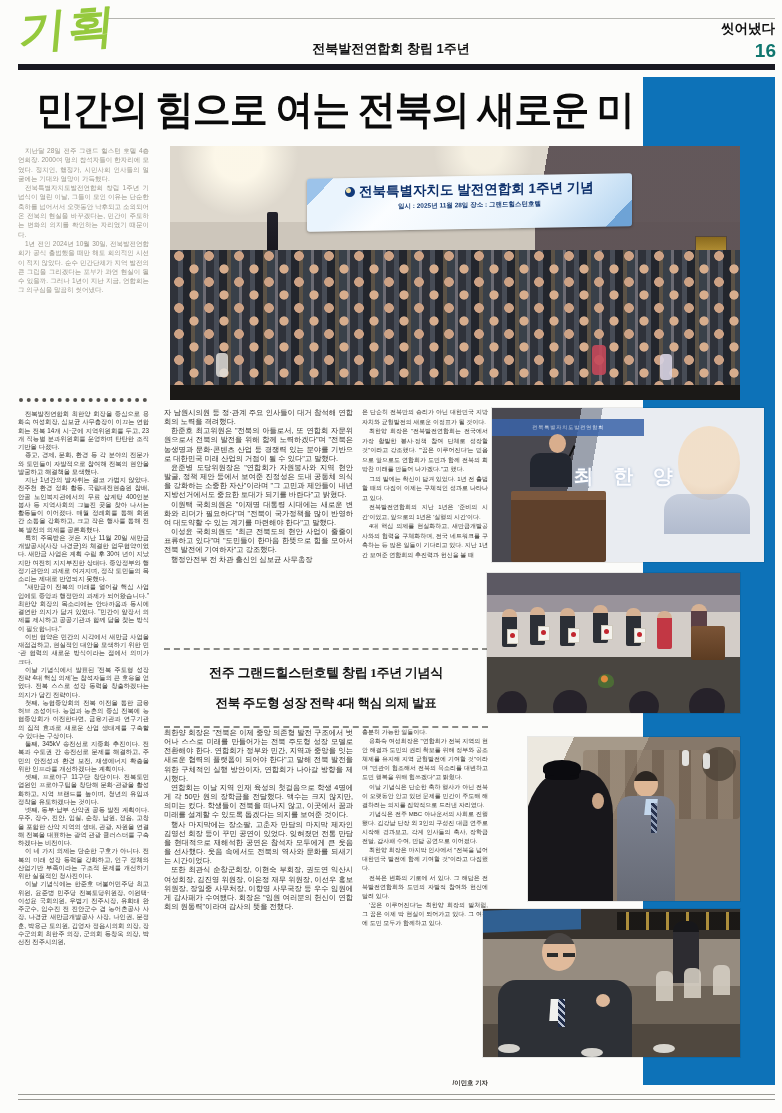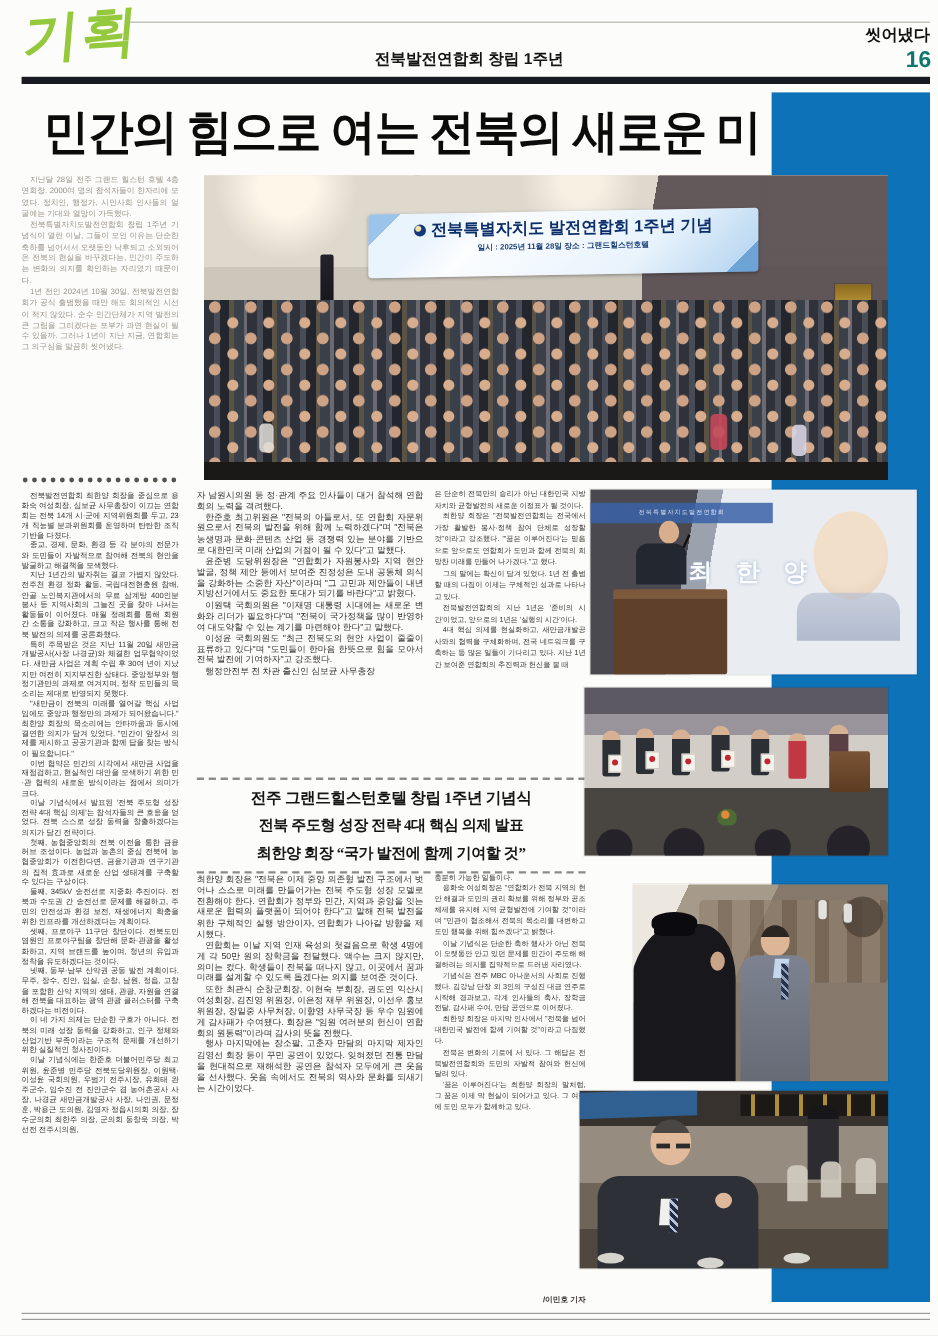--- a/index.html
+++ b/index.html
@@ -201,28 +201,27 @@
       <p>은 단순히 전북만의 승리가 아닌 대한민국 지방자치와 균형발전의 새로운 이정표가 될 것이다.</p>
       <p>최한양 회장은 "전북발전연합회는 전국에서 가장 활발한 봉사·정책 참여 단체로 성장할 것"이라고 강조했다. "'꿈은 이루어진다'는 믿음으로 앞으로도 연합회가 도민과 함께 전북의 희망찬 미래를 만들어 나가겠다."고 했다.</p>
       <p>그의 말에는 확신이 담겨 있었다. 1년 전 출범할 때의 다짐이 이제는 구체적인 성과로 나타나고 있다.</p>
       <p>전북발전연합회의 지난 1년은 '준비의 시간'이었고, 앞으로의 1년은 '실행의 시간'이다.</p>
       <p>4대 핵심 의제를 현실화하고, 새만금개발공사와의 협력을 구체화하며, 전국 네트워크를 구축하는 등 많은 일들이 기다리고 있다. 지난 1년간 보여준 연합회의 추진력과 헌신을 볼 때</p>
     </div>
 
   <div class="abs quote">
     <div class="q1">전주 그랜드힐스턴호텔 창립 1주년 기념식</div>
     <div class="q2">전북 주도형 성장 전략 4대 핵심 의제 발표</div>
-    <div class="q3">최한양 회장 “국가 발전에 함께 기여할 것”</div>
   </div>
 
   <div class="col colA-low cont">
       <p>최한양 회장은 "전북은 이제 중앙 의존형 발전 구조에서 벗어나 스스로 미래를 만들어가는 전북 주도형 성장 모델로 전환해야 한다. 연합회가 정부와 민간, 지역과 중앙을 잇는 새로운 협력의 플랫폼이 되어야 한다"고 말해 전북 발전을 위한 구체적인 실행 방안이자, 연합회가 나아갈 방향을 제시했다.</p>
       <p>연합회는 이날 지역 인재 육성의 첫걸음으로 학생 4명에게 각 50만 원의 장학금을 전달했다. 액수는 크지 않지만, 의미는 컸다. 학생들이 전북을 떠나지 않고, 이곳에서 꿈과 미래를 설계할 수 있도록 돕겠다는 의지를 보여준 것이다.</p>
+      <p>행사 마지막에는 장소팔, 고춘자 만담의 마지막 제자인 김영선 회장 등이 꾸민 공연이 있었다. 잊혀졌던 전통 만담을 현대적으로 재해석한 공연은 참석자 모두에게 큰 웃음을 선사했다. 웃음 속에서도 전북의 역사와 문화를 되새기는 시간이었다.</p>
       <p>또한 최관식 순창군회장, 이현숙 부회장, 권도연 익산시 여성회장, 김진영 위원장, 이은정 재무 위원장, 이선우 홍보위원장, 장일중 사무처장, 이향영 사무국장 등 우수 임원에게 감사패가 수여됐다. 회장은 "임원 여러분의 헌신이 연합회의 원동력"이라며 감사의 뜻을 전했다.</p>
-      <p>행사 마지막에는 장소팔, 고춘자 만담의 마지막 제자인 김영선 회장 등이 꾸민 공연이 있었다. 잊혀졌던 전통 만담을 현대적으로 재해석한 공연은 참석자 모두에게 큰 웃음을 선사했다. 웃음 속에서도 전북의 역사와 문화를 되새기는 시간이었다.</p>
     </div>
   <div class="col colB-low cont">
       <p>충분히 가능한 일들이다.</p>
       <p>용화숙 여성회장은 "연합회가 전북 지역의 현안 해결과 도민의 권리 확보를 위해 정부와 공조체제를 유지해 지역 균형발전에 기여할 것"이라며 "민관이 협조해서 전북의 목소리를 대변하고 도민 행복을 위해 힘쓰겠다"고 밝혔다.</p>
       <p>이날 기념식은 단순한 축하 행사가 아닌 전북이 오랫동안 안고 있던 문제를 민간이 주도해 해결하려는 의지를 집약적으로 드러낸 자리였다.</p>
       <p>기념식은 전주 MBC 아나운서의 사회로 진행됐다. 김강남 단장 외 3인의 구성진 대금 연주로 시작해 경과보고, 각계 인사들의 축사, 장학금 전달, 감사패 수여, 만담 공연으로 이어졌다.</p>
       <p>최한양 회장은 마지막 인사에서 "전북을 넘어 대한민국 발전에 함께 기여할 것"이라고 다짐했다.</p>
       <p>전북은 변화의 기로에 서 있다. 그 해답은 전북발전연합회와 도민의 자발적 참여와 헌신에 달려 있다.</p>
       <p>'꿈은 이루어진다'는 최한양 회장의 말처럼, 그 꿈은 이제 막 현실이 되어가고 있다. 그 여정에 도민 모두가 함께하고 있다.</p>
     </div>

